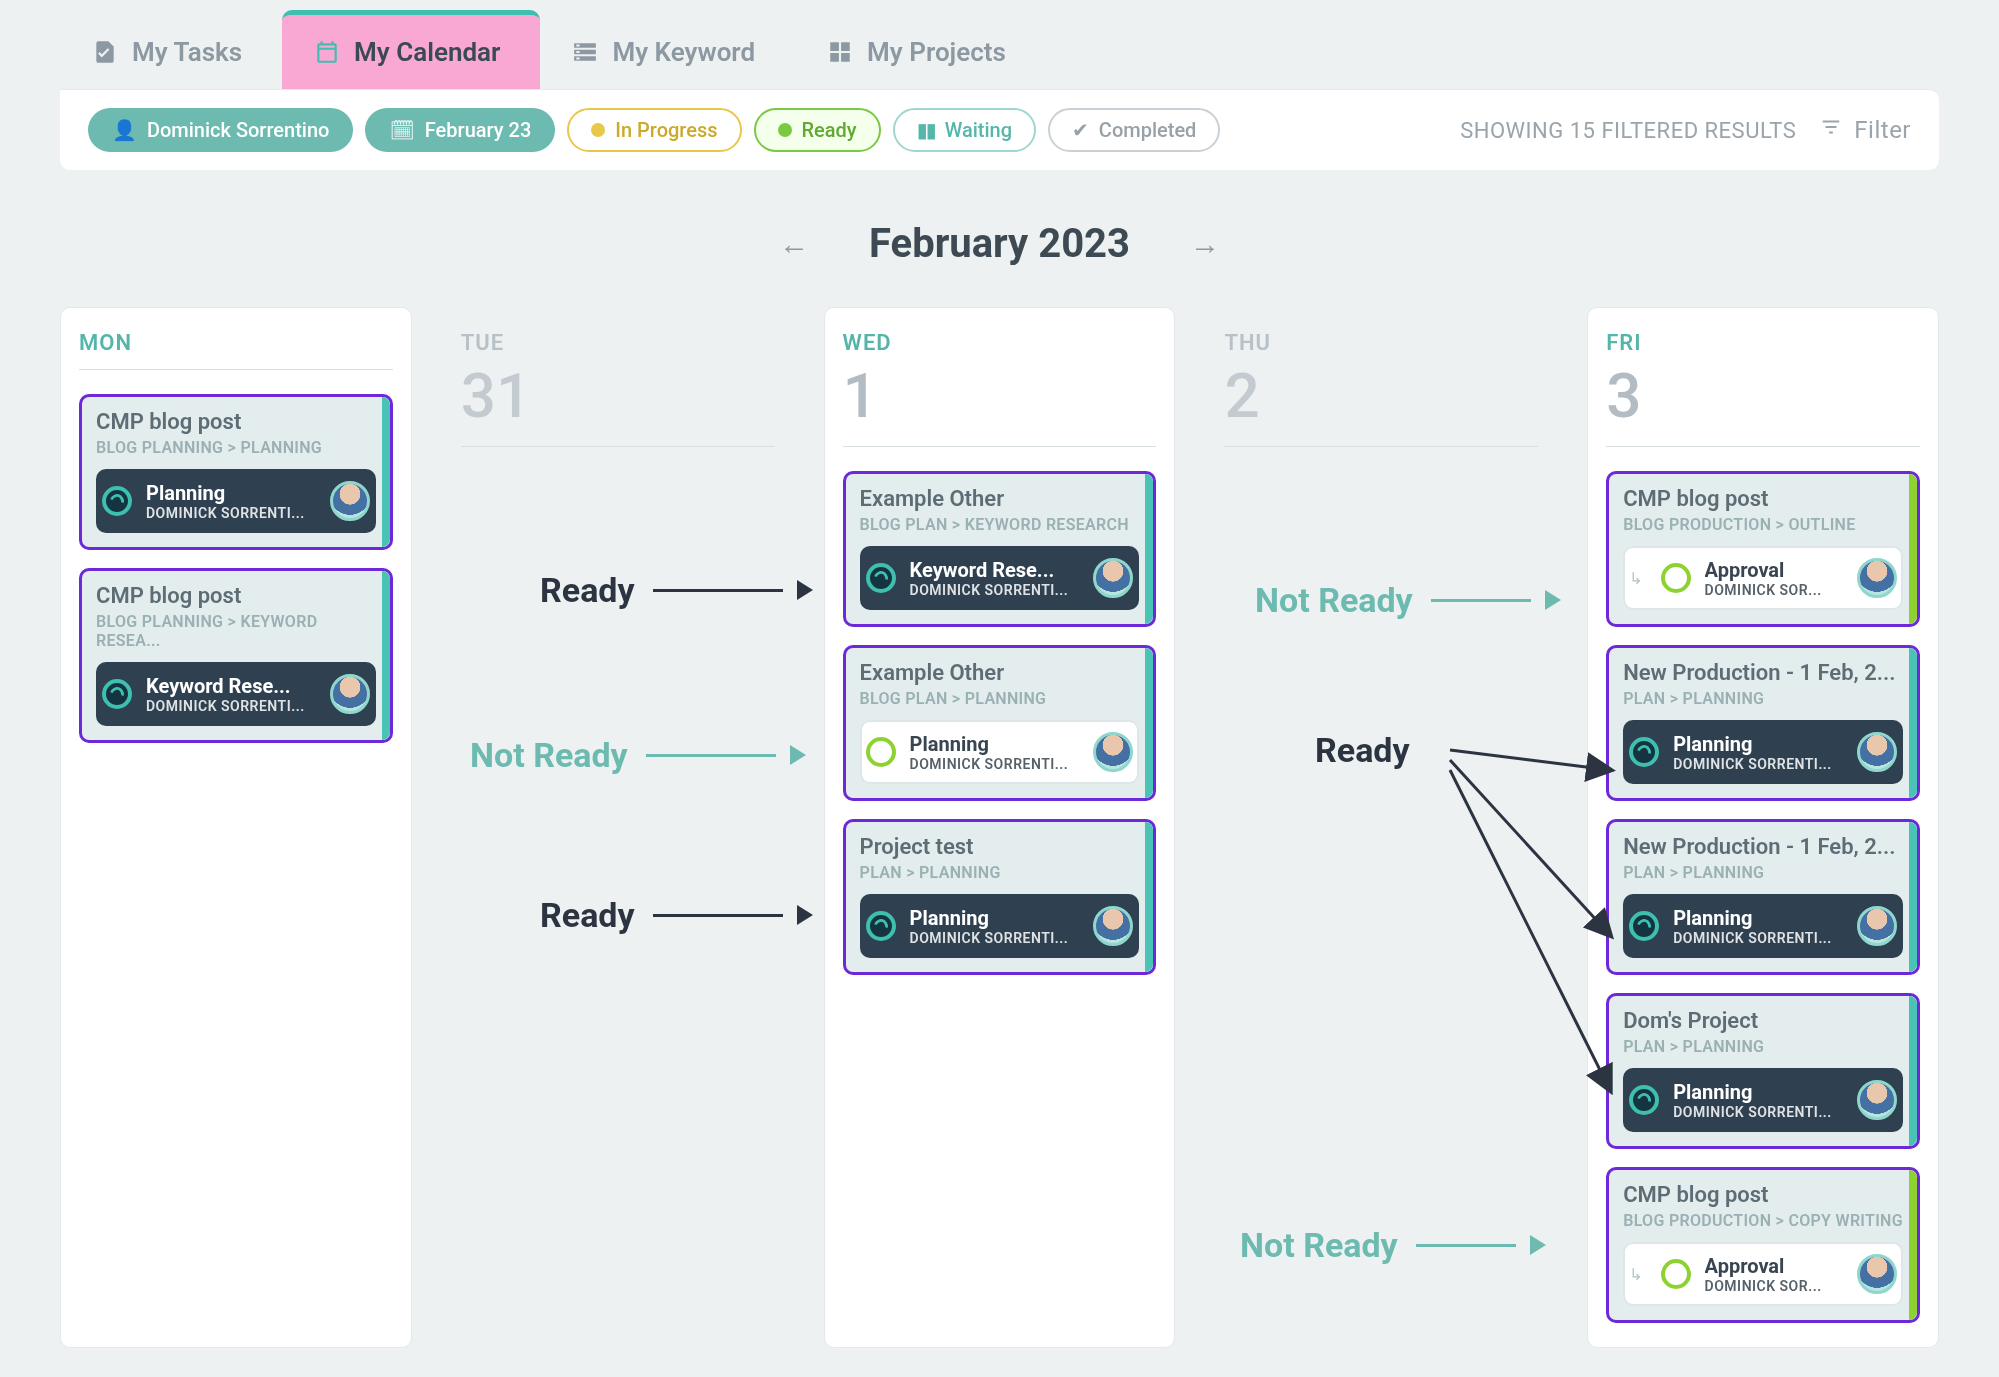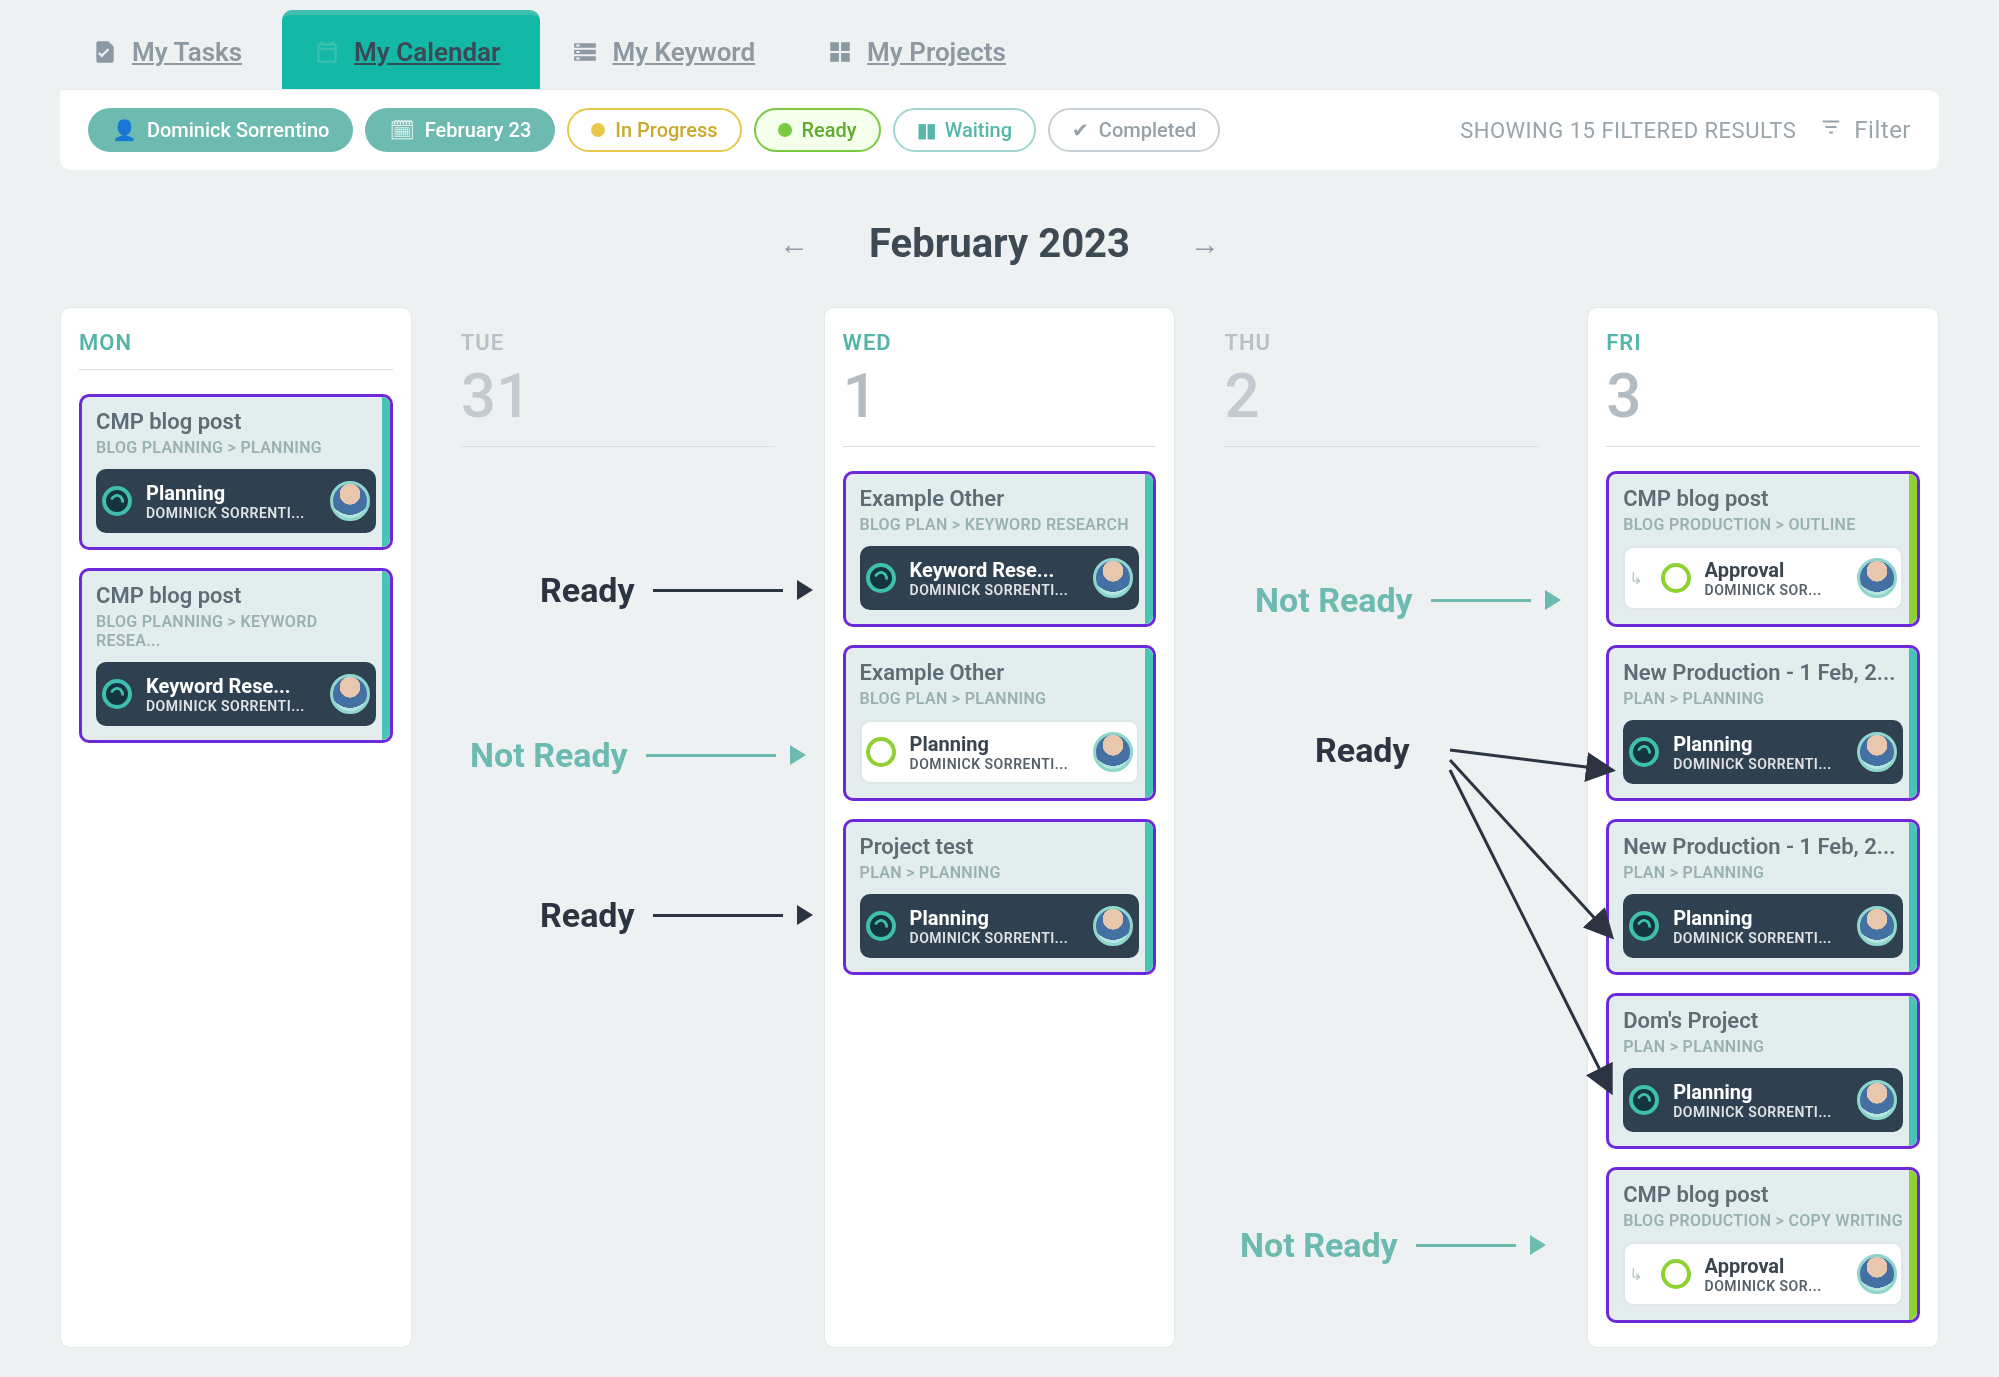--- a/index.html
+++ b/index.html
@@ -22,24 +22,23 @@
     display: flex;
     align-items: center;
     gap: 14px;
     padding: 22px 40px 22px 32px;
     border-radius: 10px 10px 0 0;
     color: #8d99a2;
     font-size: 26px;
     font-weight: 600;
     cursor: pointer;
     border-top: 5px solid transparent;
-    text-decoration: underline;
   }
   .tab.active {
-    background: #14b8a6;
+    background: #f9a8d4;
     color: #3a4954;
     border-top: 5px solid #3fbfb0;
   }
   .tab .icon { width: 26px; height: 26px; display: inline-flex; align-items:center; justify-content:center; }
   .tab .icon svg { width: 26px; height: 26px; fill: currentColor; }
   .tab.active .icon svg { fill: #3fbfb0; }
 
   
   .filterbar {
     margin: 0 60px;

